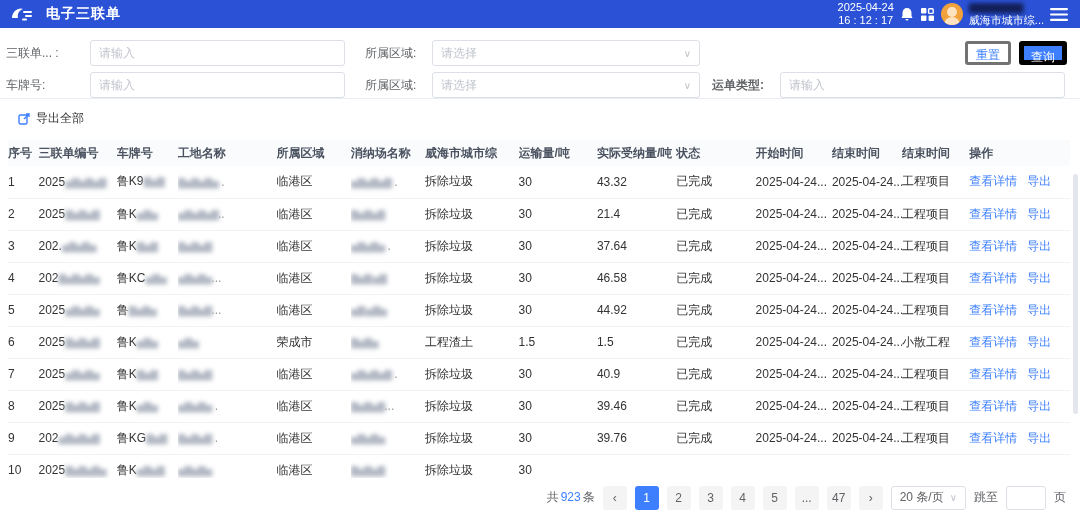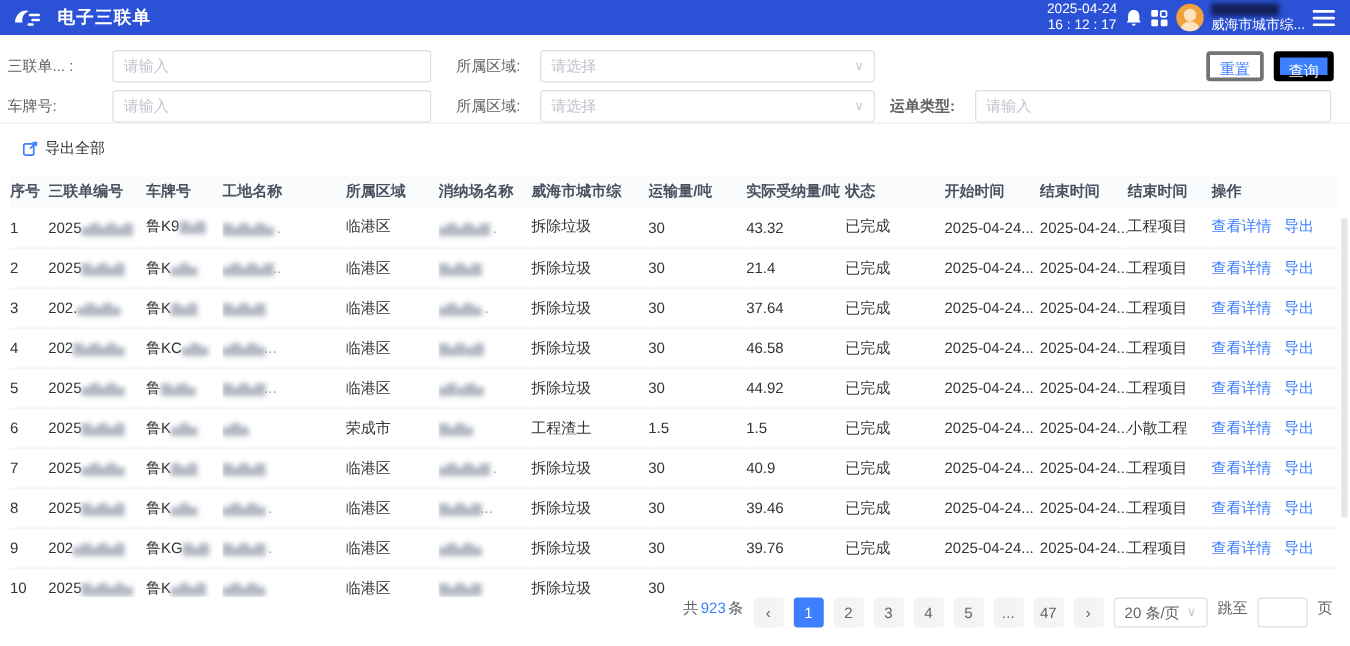--- a/index.html
+++ b/index.html
@@ -51,21 +51,21 @@
     padding:0 4px 0 0; white-space:nowrap; overflow:hidden; font-size:12px;
   }
   .redact { color:#b3b9c4; filter:blur(2px); letter-spacing:-1px; font-size:10px; }
   .suffix { color:#999; }
   .link { color:#3d7fff; cursor:pointer; text-decoration:none; }
   td.actions .link + .link { margin-left:10px; }
   .scrollbar { position:absolute; right:2px; top:34px; width:5px; height:240px; background:#e3e6ec; border-radius:3px; }
   
   .pager {
     position:absolute; bottom:0; left:0; width:1080px; height:39px; background:#fff;
-    display:flex; align-items:flex-start; justify-content:flex-end; gap:8px; padding-right:14px; color:#606266;
+    display:flex; align-items:center; justify-content:flex-end; gap:8px; padding-right:14px; color:#606266;
   }
   .total .num { color:#3d7fff; margin:0 2px; }
   .pg-btn {
     min-width:24px; height:24px; padding:0 4px; background:#f4f4f5; border-radius:3px;
     display:flex; align-items:center; justify-content:center; cursor:pointer; color:#606266; font-size:12px;
   }
   .pg-btn.active { background:#3d7fff; color:#fff; }
   .pg-arrow { background:#f4f4f5; }
   .size-select {
     height:24px; border:1px solid #dcdfe6; border-radius:3px; background:#fff;

